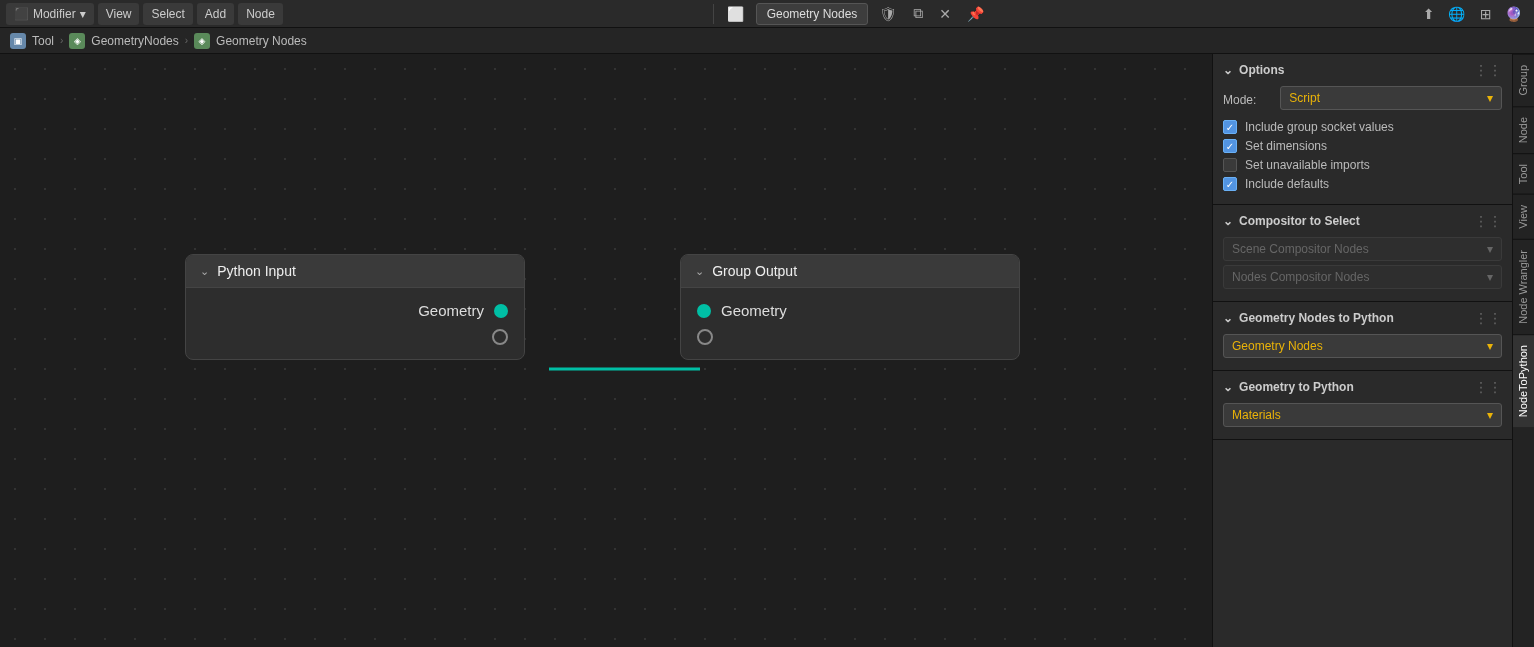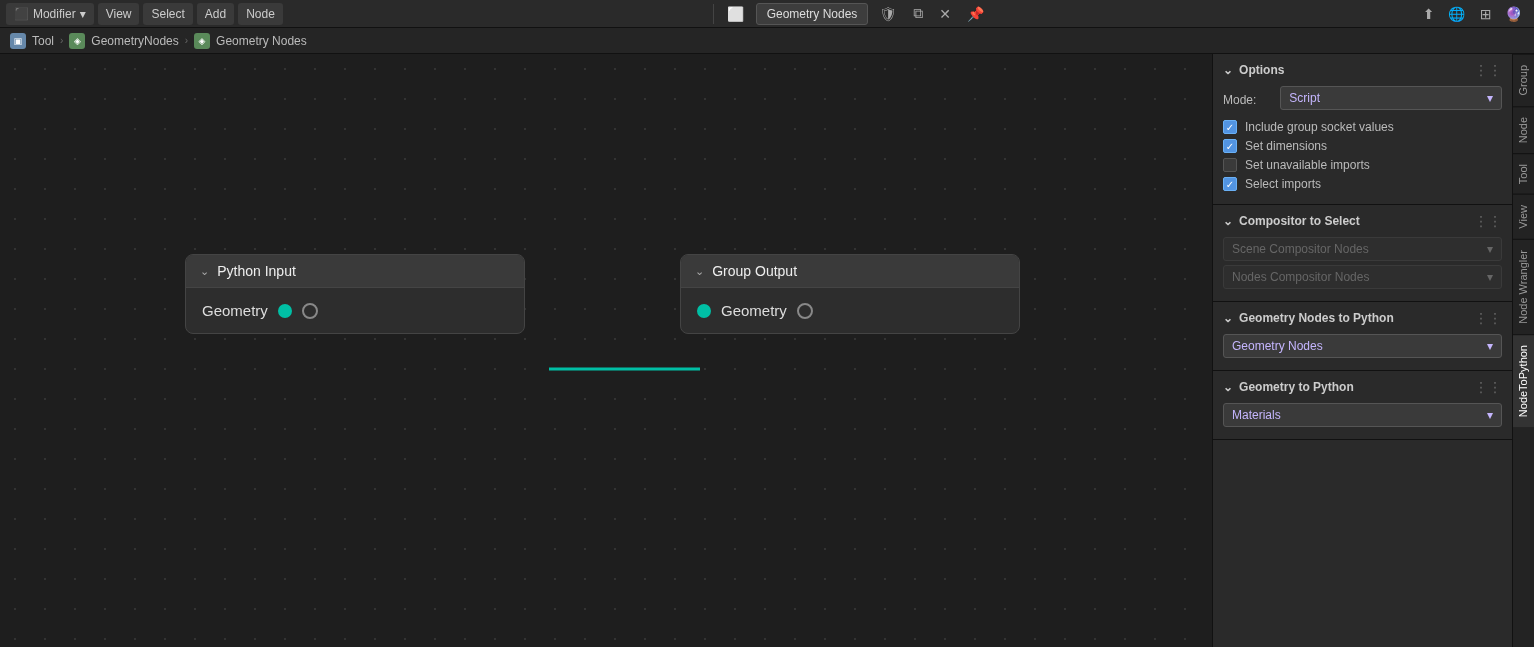--- a/index.html
+++ b/index.html
@@ -139,20 +139,21 @@
       gap: 8px;
       font-size: 14px;
       font-weight: 500;
       color: #eee;
       border-bottom: 1px solid #444;
     }
     .node-header .chevron { color: #aaa; font-size: 11px; }
     .node-body {
       padding: 14px 16px;
       display: flex;
+      flex-direction: column;
       gap: 10px;
     }
     .node-port-row {
       display: flex;
       align-items: center;
       gap: 10px;
       font-size: 15px;
       color: #ddd;
     }
     .node-port-row.right { justify-content: flex-end; }
@@ -253,21 +254,21 @@
       align-items: center;
       justify-content: space-between;
       margin-bottom: 4px;
       gap: 7px;
     }
 
     .active-dropdown {
       background: #3a3a3a;
       border: 1px solid #555;
       border-radius: 3px;
-      color: #c4b5fd;
+      color: #eab308;
       padding: 4px 8px;
       font-size: 12px;
       width: 100%;
       display: flex;
       align-items: center;
       justify-content: space-between;
       margin-bottom: 4px;
       cursor: pointer;
     }
 
@@ -426,21 +427,21 @@
       </div>
       <div class="checkbox-row">
         <div class="checkbox-box unchecked">
         </div>
         <span>Set unavailable imports</span>
       </div>
       <div class="checkbox-row">
         <div class="checkbox-box">
           <span class="check">✓</span>
         </div>
-        <span>Select imports</span>
+        <span>Include defaults</span>
       </div>
     </div>
 
     <div class="panel-section">
       <div class="panel-section-header">
         <div class="panel-section-title">
           <span>⌄</span>
           <span>Compositor to Select</span>
         </div>
         <span class="panel-dots">⋮⋮</span>

